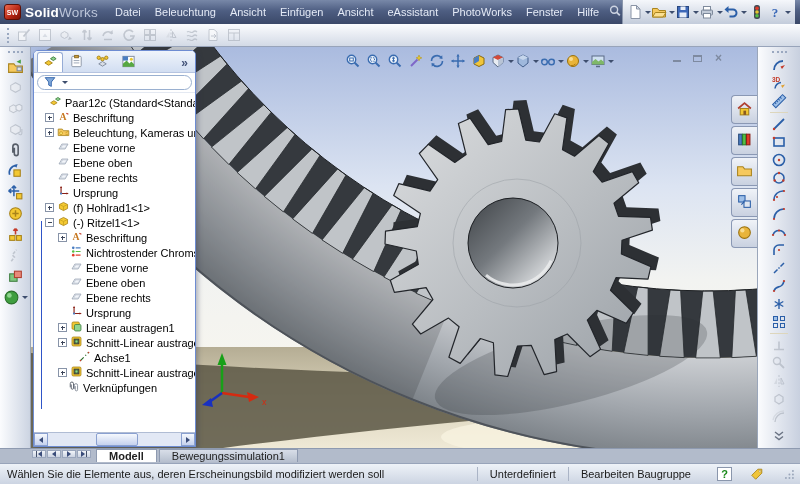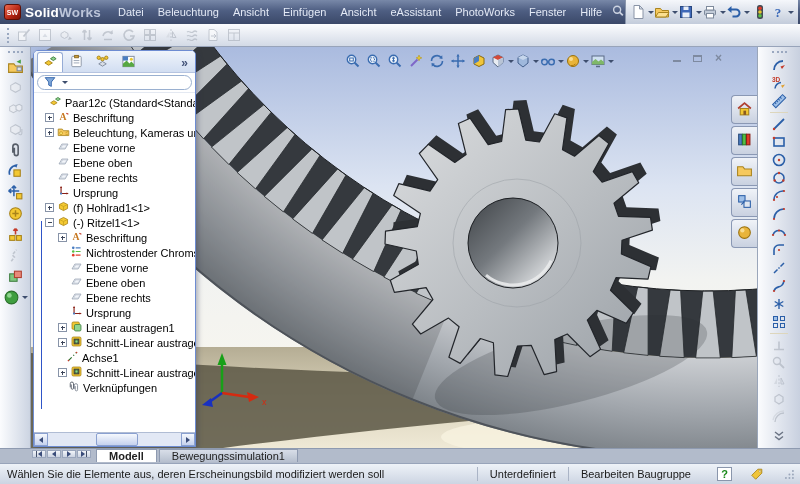--- a/index.html
+++ b/index.html
@@ -7,21 +7,21 @@
   body{font-family:"Liberation Sans",sans-serif;font-size:11px;background:#c6cedd}
   .app{position:relative;width:800px;height:484px;overflow:hidden;background:#c6cedd}
 
   
   .titlebar{position:absolute;top:0;left:0;right:0;height:24px;display:flex;align-items:center;
     background:linear-gradient(#7888a8 0%,#4e5e82 45%,#3a4868 100%)}
   .logo{display:flex;align-items:center;gap:4px;padding:0 10px 0 4px}
   .logo-cube{width:17px;height:16px;border-radius:3px;border:1px solid #5e0e04;
     background:linear-gradient(135deg,#ef6a50,#b32413 60%,#7e1205);color:#fff;font-size:7px;font-weight:bold;
     display:flex;align-items:center;justify-content:center}
-  .logo-text{color:#fff;font-size:13.5px;font-weight:bold;letter-spacing:.2px}
+  .logo-text{color:#fff;font-size:13.5px;font-weight:normal;letter-spacing:.2px}
   .logo-text .lt2{color:#bcc5d9}
   .menus{display:flex;align-items:center}
   .menu{color:#e4eaf6;padding:9px 7px;cursor:default;white-space:nowrap}
   .search-btn{display:flex;align-items:center;justify-content:center;width:20px;height:20px;margin-left:2px;background:transparent;border:none}
   .std{margin-left:auto;display:flex;align-items:center;height:24px;padding:0 4px;
     background:linear-gradient(#f5f7fb,#c3ccdb);border-left:1px solid #8a96ac}
   .tbtn{height:20px;min-width:20px;display:flex;align-items:center;justify-content:center;border-radius:2px}
   .tbtn .icon{display:flex;line-height:0}
   .caret{width:0;height:0;border-left:3px solid transparent;border-right:3px solid transparent;border-top:3px solid #3e4e6e;margin-left:2px}
   .dis{opacity:.55}
@@ -1012,21 +1012,21 @@
         </div>
         <div class="trow" style="padding-left: 24px;">
           <span class="exp plus"></span>
           <span class="icon"><svg viewBox="0 0 16 16" width="13" height="13">
               <rect x="2.5" y="2.5" width="11" height="11" rx="1.5" fill="#f3c832" stroke="#a8831a"></rect>
               <rect x="5" y="5" width="6" height="6" fill="#5a5e52" stroke="#3a3e34"></rect>
               <circle cx="8" cy="8" r="1.8" fill="#8fd48f" stroke="#3f7e3f"></circle>
             </svg></span>
           <span class="tlabel">Schnitt-Linear austragen1</span>
         </div>
-        <div class="trow" style="padding-left: 20px;">
+        <div class="trow" style="padding-left: 32px;">
           <span class="exp none"></span>
           <span class="icon"><svg viewBox="0 0 16 16" width="13" height="13">
               <path d="M3 13l4-4M9 7l1-1M12 4l1-1" stroke="#2a6e2a" stroke-width="1.5"></path>
               <circle cx="3" cy="13" r="1" fill="#c43b2a"></circle>
               <circle cx="13" cy="3" r="1" fill="#c43b2a"></circle>
             </svg></span>
           <span class="tlabel">Achse1</span>
         </div>
         <div class="trow" style="padding-left: 24px;">
           <span class="exp plus"></span>

